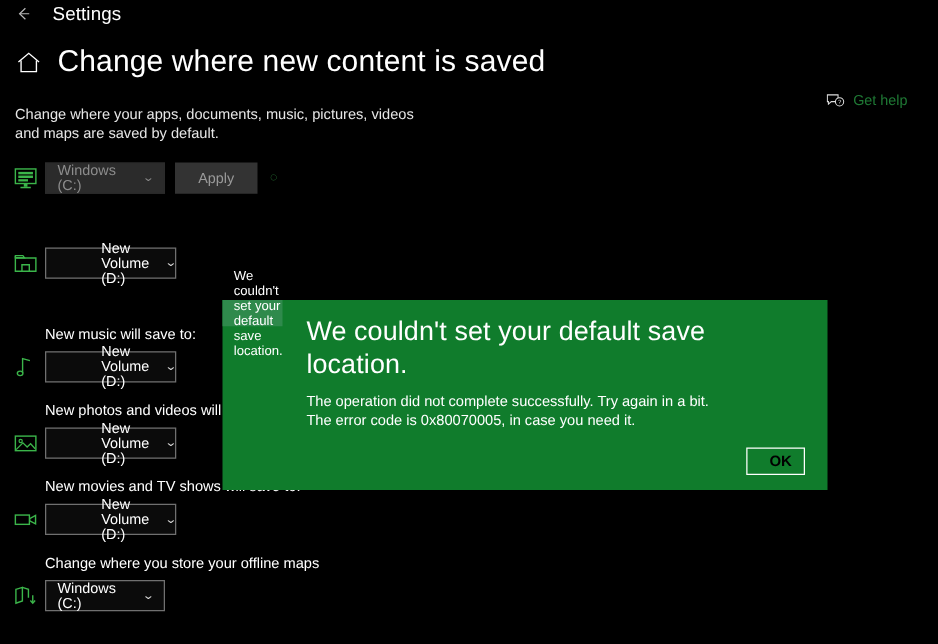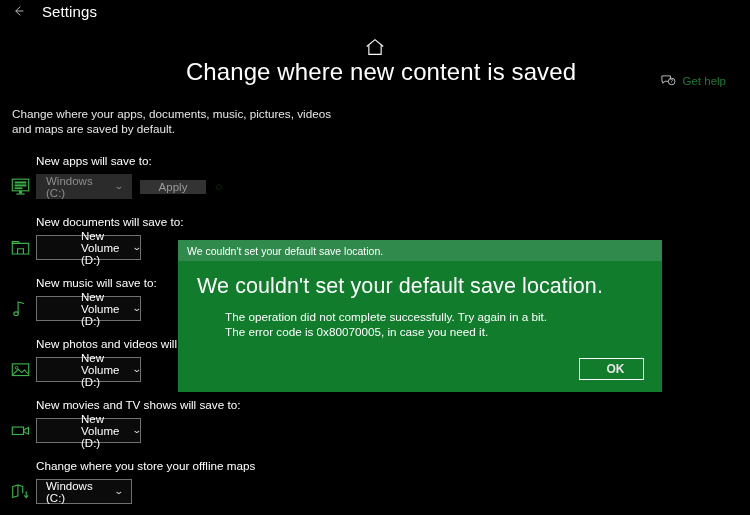--- a/index.html
+++ b/index.html
@@ -40,21 +40,20 @@
     color: #ffffff;
     margin-left: 10px;
     letter-spacing: 0.1px;
   }
 
   
   .page-header {
     display: flex;
     align-items: center;
     padding: 14px 0 0 12px;
-    flex-direction: column;
   }
   .home-icon {
     width: 22px;
     height: 22px;
     margin-right: 12px;
     flex: 0 0 auto;
     color: #ffffff;
   }
   .page-title {
     font-size: 24px;
@@ -143,21 +142,21 @@
     line-height: 1;
   }
   .dropdown.disabled {
     background: #2b2b2b;
     border-color: #2b2b2b;
     color: #8d8d8d;
   }
   .dropdown.disabled .chev { color: #8d8d8d; }
 
   .apply-btn {
-    height: 14px;
+    height: 25px;
     min-width: 66px;
     margin-left: 8px;
     background: #333333;
     color: #9a9a9a;
     border: none;
     font-size: 11.5px;
     font-family: "Liberation Sans", sans-serif;
     display: flex;
     align-items: center;
     justify-content: center;
@@ -181,21 +180,21 @@
   
   .dialog {
     position: absolute;
     left: 178px;
     top: 240px;
     width: 484px;
     height: 152px;
     background: #107c2c;
     box-shadow: 0 0 0 0 rgba(0,0,0,0);
     display: flex;
-    flex-direction: column;
+    flex-direction: row;
   }
   .dialog-titlebar {
     height: 21px;
     background: #2f8a4c;
     display: flex;
     align-items: center;
     padding-left: 9px;
     flex: 0 0 21px;
   }
   .dialog-titlebar-text {
@@ -212,33 +211,32 @@
     font-weight: 400;
     color: #ffffff;
     line-height: 26px;
     letter-spacing: 0.1px;
   }
   .dialog-text {
     margin-top: 10px;
     font-size: 11.7px;
     line-height: 15px;
     color: #ffffff;
-    margin-left: 28px;
   }
   .dialog-actions {
     position: absolute;
     right: 18px;
     bottom: 12px;
   }
   .ok-btn {
-    width: 65px;
+    width: 47px;
     height: 22px;
     background: #107c2c;
     border: 1px solid #ffffff;
-    color: #e5e5e5;
+    color: #000000;
     font-size: 12px;
     font-family: "Liberation Sans", sans-serif;
     font-weight: bold;
     display: flex;
     align-items: center;
     justify-content: center;
     box-sizing: border-box;
     padding-left: 14px;
   }
 </style>
@@ -270,21 +268,20 @@
     <path d="M1.2 2.2 H12.6 V9.4 H5.4 L2.3 12 V9.4 H1.2 Z" fill="none" stroke="currentColor" stroke-width="1.1"></path>
     <circle cx="14.2" cy="9.6" r="4.4" fill="#000000" stroke="currentColor" stroke-width="1.1"></circle>
     <text x="14.2" y="12.3" font-size="6.4" text-anchor="middle" fill="currentColor" font-family="Liberation Sans, sans-serif">?</text>
   </svg>
   <span class="get-help-label">Get help</span>
 </div>
 
 <div class="rows">
 
   <div class="setting-row">
-    <div class="row-label">New apps will save to:</div>
     <div class="row-controls">
       <span class="row-icon">
         <svg viewBox="0 0 24 22" width="21" height="19">
           <rect x="2.5" y="2.5" width="19" height="13.5" fill="none" stroke="currentColor" stroke-width="1.3"></rect>
           <rect x="5.2" y="5.2" width="13.6" height="2.3" fill="currentColor"></rect>
           <rect x="5.2" y="8.6" width="13.6" height="2.3" fill="currentColor"></rect>
           <rect x="5.2" y="12" width="9" height="2.1" fill="currentColor"></rect>
           <rect x="10.3" y="16" width="3.4" height="3" fill="currentColor"></rect>
           <rect x="7.2" y="19" width="9.6" height="1.4" fill="currentColor"></rect>
         </svg>
@@ -292,21 +289,20 @@
       <div class="dropdown disabled w-apps">
         <span>Windows (C:)</span>
         <span class="chev">⌄</span>
       </div>
       <button class="apply-btn">Apply</button>
       <span class="spinner">◌</span>
     </div>
   </div>
 
   <div class="setting-row">
-    <div class="row-label">New documents will save to:</div>
     <div class="row-controls">
       <span class="row-icon">
         <svg viewBox="0 0 24 22" width="21" height="19">
           <path d="M2.5 4 H9.5 L11 6 H2.5 Z" fill="none" stroke="currentColor" stroke-width="1.2"></path>
           <path d="M2.5 4.5 V18.5 H21.5 V6.2 H2.5" fill="none" stroke="currentColor" stroke-width="1.3"></path>
           <path d="M8.6 18.5 V12.5 H15.4 V18.5" fill="none" stroke="currentColor" stroke-width="1.3"></path>
         </svg>
       </span>
       <div class="dropdown w-vol">
         <span>New Volume (D:)</span>

